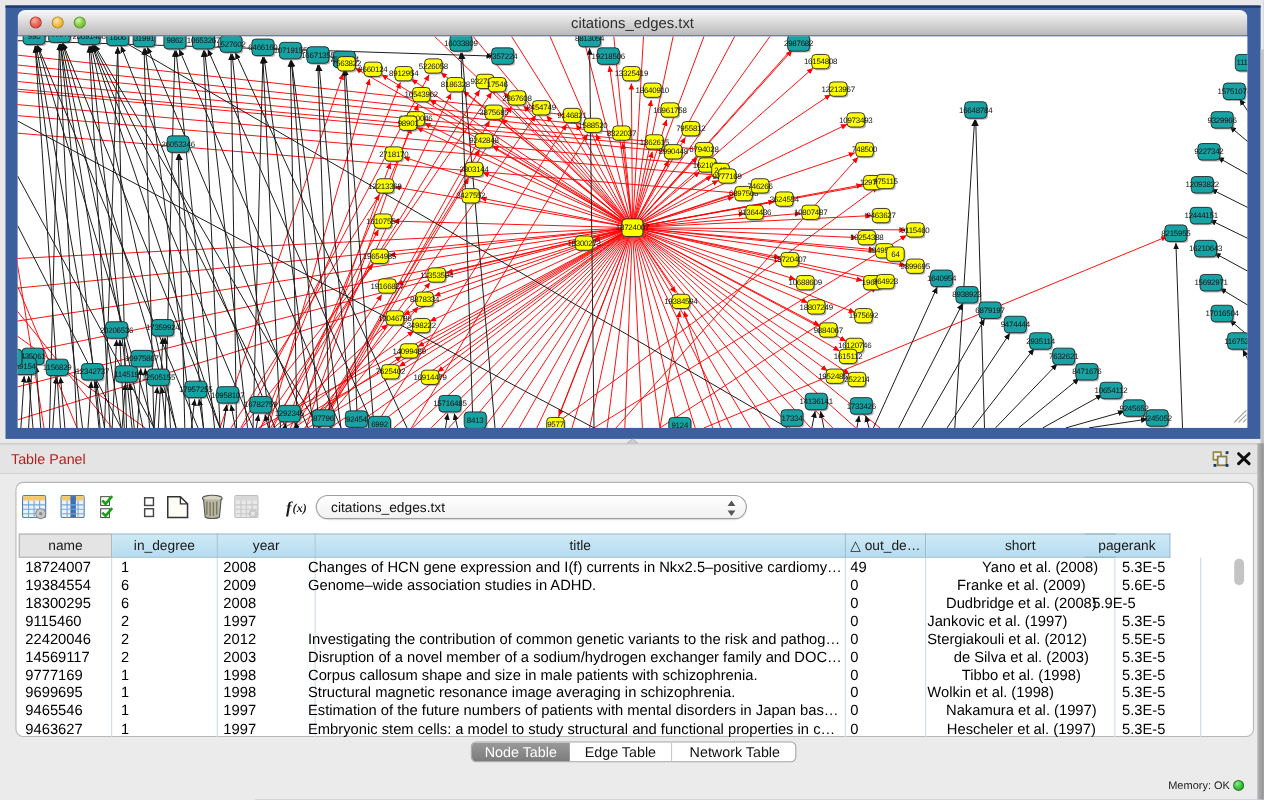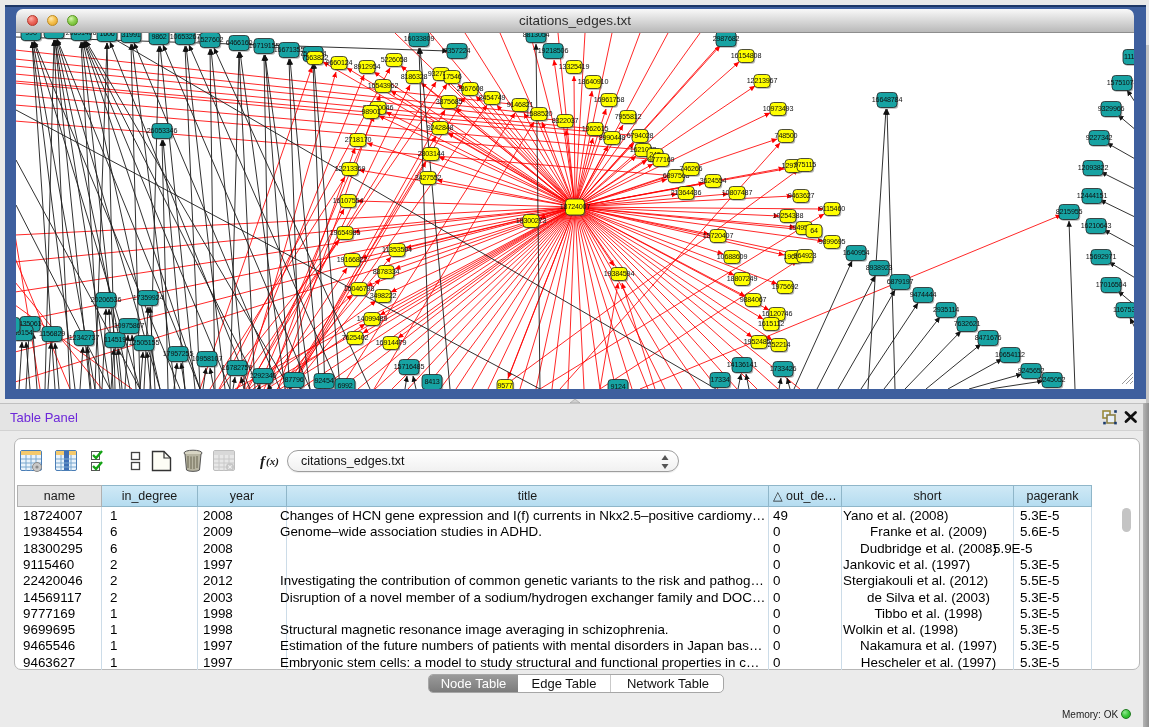--- a/index.html
+++ b/index.html
@@ -726,21 +726,21 @@
 </svg>
 
 <div class="abs" style="left:1146px;top:45px;width:3px;height:358px;background:#c4c4c4;z-index:6"></div>
 <div class="abs" style="left:1143px;top:403px;width:6px;height:324px;background:linear-gradient(90deg,#b5b5b5,#8f8f8f);z-index:6"></div>
 
 <svg class="abs" style="left:568px;top:398px" width="14" height="6">
     <path d="M7 1 L12 5 H2 z" fill="#d0d0d0" stroke="#9a9a9a" stroke-width="0.6"></path>
   </svg>
 
 <div class="abs" style="left:0;top:403px;width:1149px;height:28px;background:#e4e4e4;border-top:1px solid #c0c0c0;border-bottom:1px solid #d2d2d2">
-  <div class="abs" style="left:10px;top:6px;font-size:13px;color:#6d28d9">Table Panel</div>
+  <div class="abs" style="left:10px;top:6px;font-size:13px;color:#b91c1c">Table Panel</div>
   <svg class="abs" style="left:1102px;top:5px" width="16" height="16">
       <rect x="1" y="2" width="7" height="7" fill="#e8f0f9" stroke="#9a8a3a" stroke-width="1.6"></rect>
       <rect x="5" y="6" width="8" height="8" fill="#e8f0f9" stroke="#8a7f45" stroke-width="1.6"></rect>
       <rect x="12.2" y="1.2" width="2.6" height="2.6" fill="#1a3a6b"></rect>
       <rect x="1.2" y="12.8" width="2.6" height="2.6" fill="#1a3a6b"></rect>
       <rect x="12.2" y="12.8" width="2.6" height="2.6" fill="#1a3a6b"></rect>
     </svg>
   <svg class="abs" style="left:1123px;top:5px" width="16" height="16">
       <path d="M3,3.5 L12.5,12.5 M12.5,3.5 L3,12.5" stroke="#101010" stroke-width="2.8" stroke-linecap="round"></path>
     </svg>
@@ -808,37 +808,37 @@
       <path d="M5 15 L1.5 10 H8.5 z" fill="#555"></path>
     </svg>
 </div>
 
 <div class="hcell" style="left:17px;width:85px;background:#e4e4e4;border:1px solid #b0b0b0">name</div>
 <div class="hcell" style="left:102px;width:96px">in_degree</div>
 <div class="hcell" style="left:198px;width:89px">year</div>
 <div class="hcell" style="left:287px;width:482px">title</div>
 <div class="hcell" style="left:769px;width:73px;text-align:left;padding-left:4px">△ out_de…</div>
 <div class="hcell" style="left:842px;width:172px">short</div>
-<div class="hcell" style="left:1014px;width:78px">pagerank</div>
+<div class="hcell" style="left:986px;width:78px">pagerank</div>
 
 <div class="vline" style="left:101px"></div>
 <div class="vline" style="left:197px"></div>
 <div class="vline" style="left:286px"></div>
 <div class="vline" style="left:768px"></div>
 <div class="vline" style="left:841px"></div>
 <div class="vline" style="left:1013px"></div>
 <div class="vline" style="left:1091px"></div>
 
 <div class="trow" style="top:508px">
 <span style="left:23px">18724007</span>
     <span style="left:110px">1</span>
 <span style="left:203px">2008</span>
     <span style="left:280px;width:486px">Changes of HCN gene expression and I(f) currents in Nkx2.5–positive cardiomyocytes derived from embryonic stem cells</span>
 <span style="left:773px">49</span>
-    <span style="left:843px;width:205px;text-align:left">Yano et al. (2008)</span>
+    <span style="left:843px;width:205px;text-align:center">Yano et al. (2008)</span>
 <span style="left:1020px">5.3E-5</span>
   </div>
 <div class="trow" style="top:524px">
 <span style="left:23px">19384554</span>
     <span style="left:110px">6</span>
 <span style="left:203px">2009</span>
     <span style="left:280px;width:486px">Genome–wide association studies in ADHD.</span>
 <span style="left:773px">0</span>
     <span style="left:843px;width:171px;text-align:center">Franke et al. (2009)</span>
 <span style="left:1020px">5.6E-5</span>
@@ -874,20 +874,21 @@
 <span style="left:203px">2003</span>
     <span style="left:280px;width:486px">Disruption of a novel member of a sodium/hydrogen exchanger family and DOCK3 gene family in a patient</span>
 <span style="left:773px">0</span>
     <span style="left:843px;width:171px;text-align:center">de Silva et al. (2003)</span>
 <span style="left:1020px">5.3E-5</span>
   </div>
 <div class="trow" style="top:606px">
 <span style="left:23px">9777169</span>
     <span style="left:110px">1</span>
 <span style="left:203px">1998</span>
+    <span style="left:280px;width:486px">Corpus callosum shape and size in male patients with schizophrenia.</span>
 <span style="left:773px">0</span>
     <span style="left:843px;width:171px;text-align:center">Tibbo et al. (1998)</span>
 <span style="left:1020px">5.3E-5</span>
   </div>
 <div class="trow" style="top:622px">
 <span style="left:23px">9699695</span>
     <span style="left:110px">1</span>
 <span style="left:203px">1998</span>
     <span style="left:280px;width:486px">Structural magnetic resonance image averaging in schizophrenia.</span>
 <span style="left:773px">0</span>

